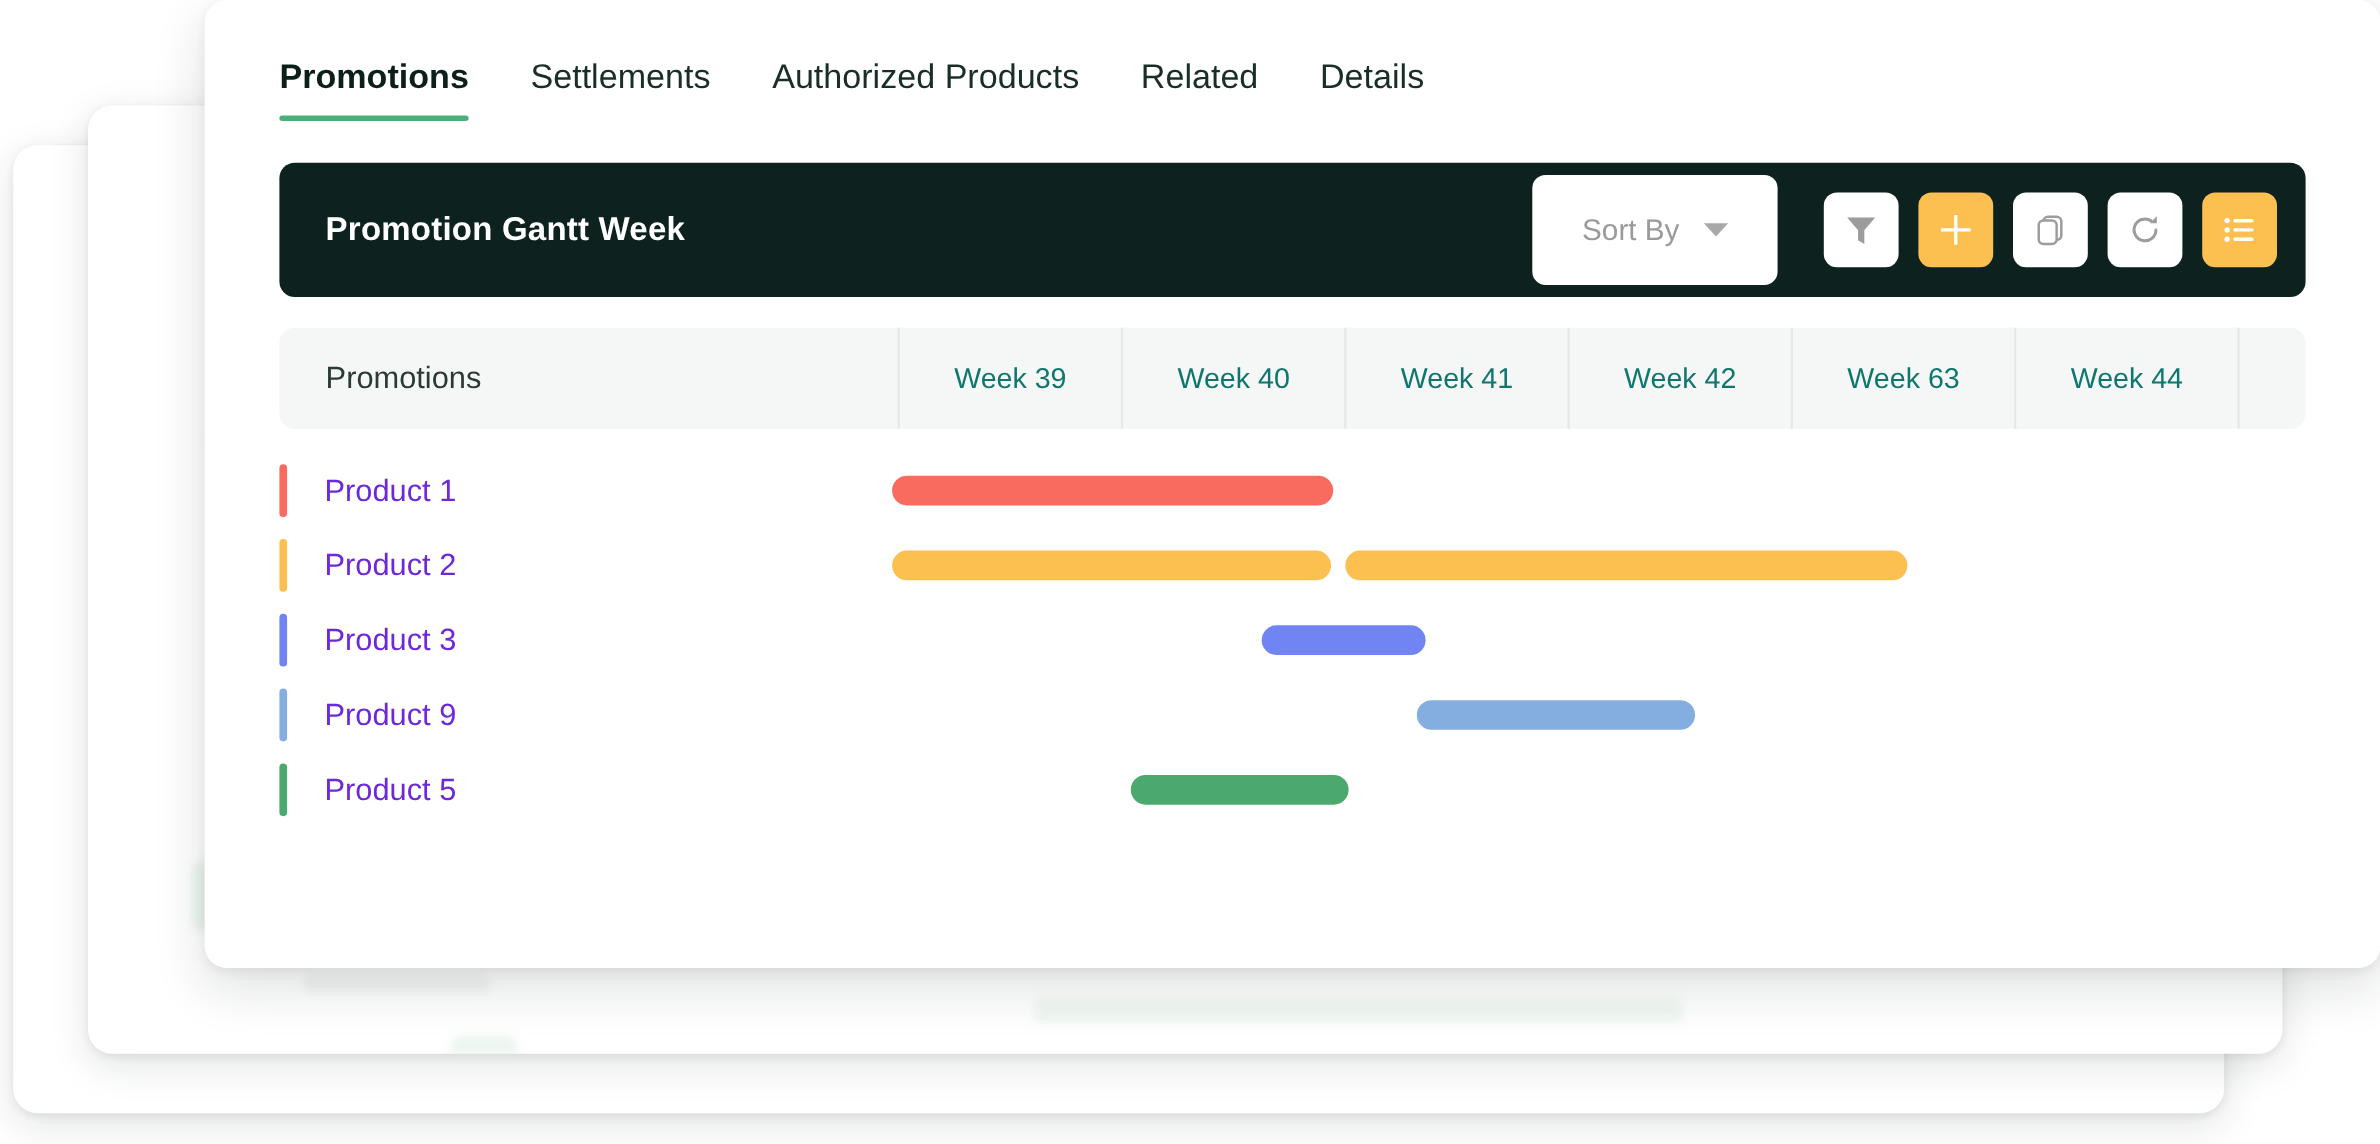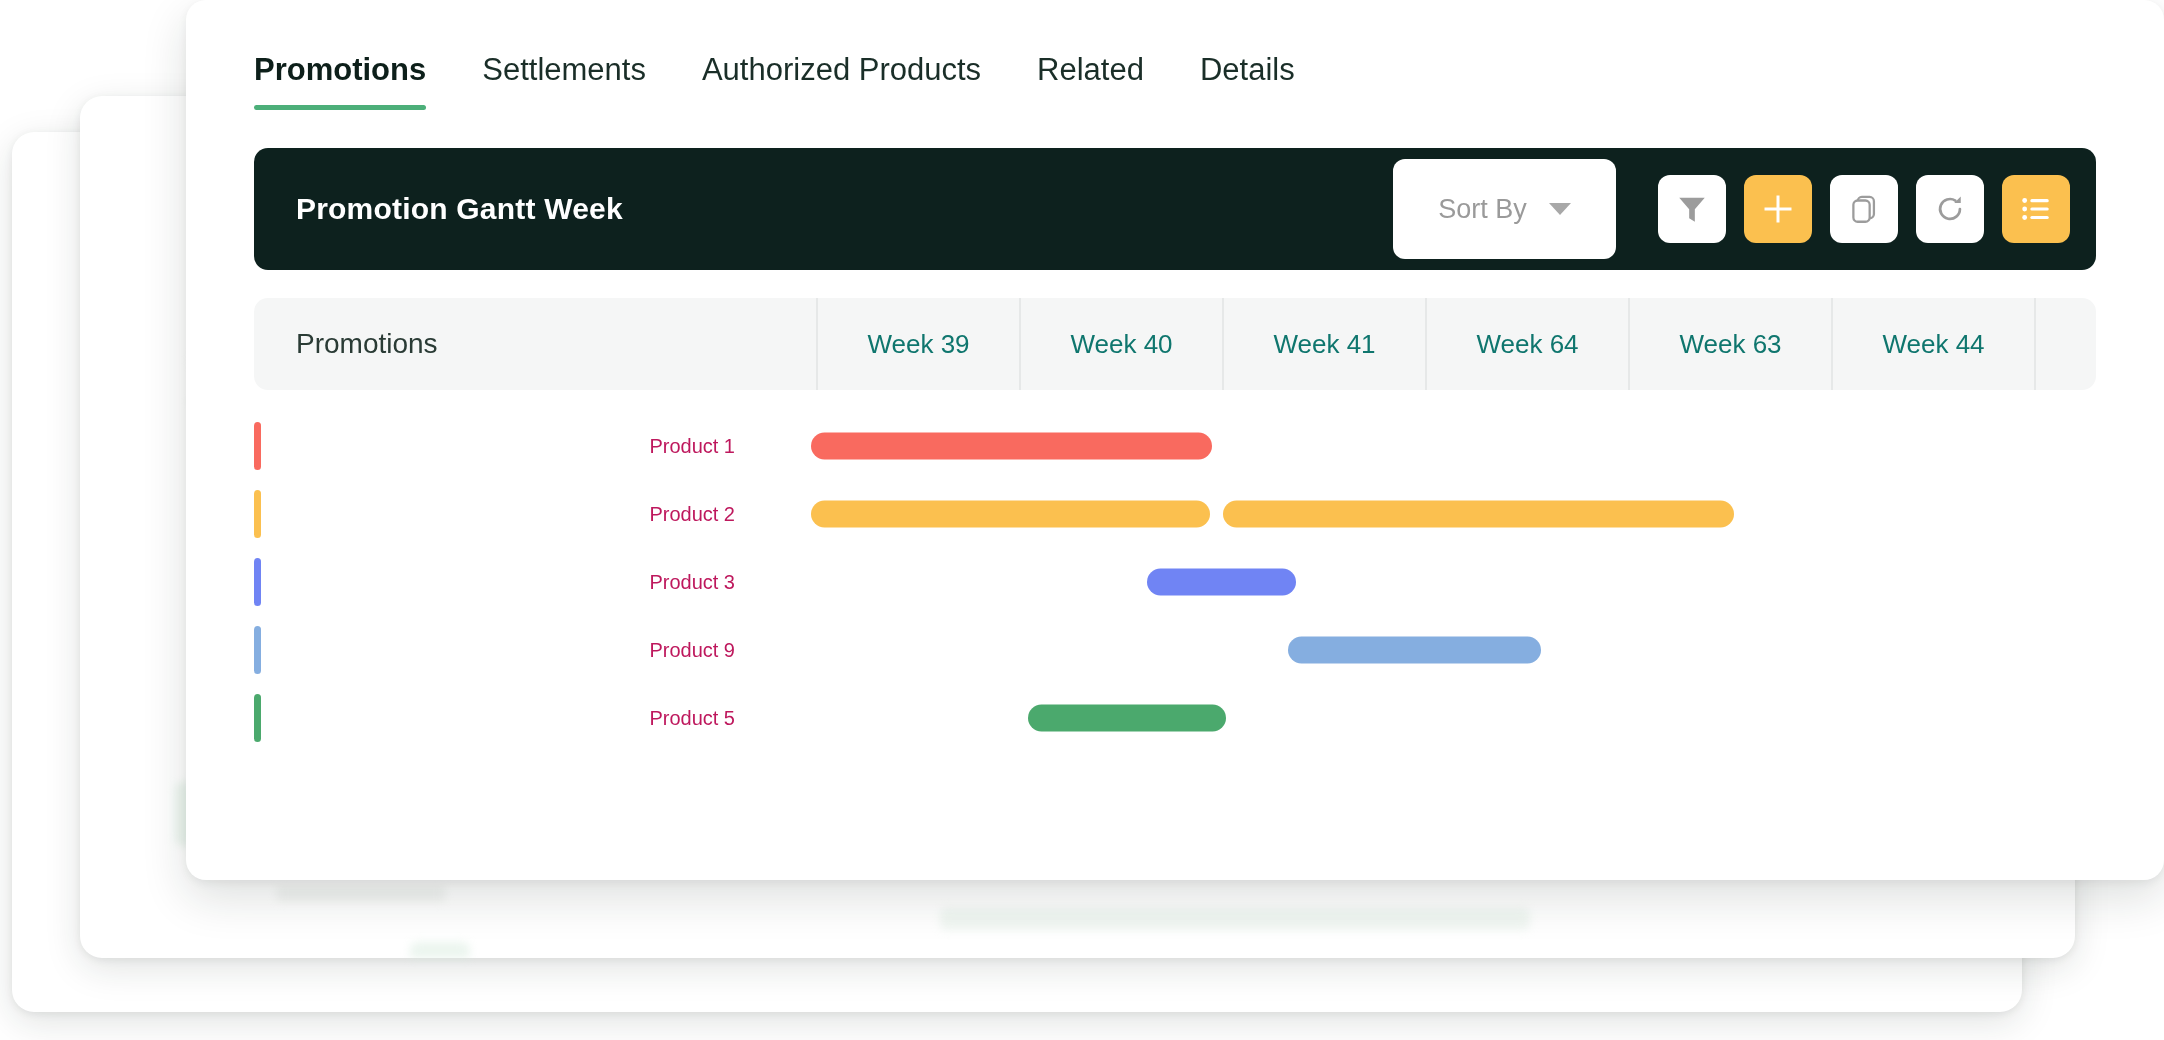--- a/index.html
+++ b/index.html
@@ -61,21 +61,20 @@
   .card {
     position: absolute;
     left: 186px;
     top: 0px;
     width: 1978px;
     height: 880px;
     background: #ffffff;
     border-radius: 20px;
     box-shadow: 0 18px 46px rgba(20,35,30,0.14), 0 3px 10px rgba(0,0,0,0.06);
     overflow: hidden;
-    text-align: right;
   }
 
   
   .tabs {
     display: flex;
     align-items: flex-end;
     padding: 52px 0 0 68px;
     gap: 56px;
   }
   .tab {
@@ -199,22 +198,22 @@
     align-items: center;
     position: relative;
   }
   .row-marker {
     width: 7px;
     height: 48px;
     border-radius: 4px;
     flex: 0 0 auto;
   }
   .row-label {
-    font-size: 20px;
-    color: #be185d;
+    font-size: 28px;
+    color: #6d28d9;
     margin-left: 34px;
     width: 440px;
     flex: 0 0 auto;
   }
   .track {
     position: absolute;
     left: 520px;
     right: 0;
     top: 0;
     bottom: 0;
@@ -318,21 +317,21 @@
       </div>
 
     </div>
   </div>
 
   <div class="weekbar">
     <div class="weekbar-first">Promotions</div>
     <div class="week-cell">Week 39</div>
     <div class="week-cell">Week 40</div>
     <div class="week-cell">Week 41</div>
-    <div class="week-cell">Week 64</div>
+    <div class="week-cell">Week 42</div>
     <div class="week-cell">Week 63</div>
     <div class="week-cell">Week 44</div>
     <div class="week-cell tail"></div>
   </div>
 
   <div class="rows">
       <div class="row">
         <div class="row-marker" style="background: rgb(249, 106, 95);"></div>
         <div class="row-label">Product 1</div>
         <div class="track">

